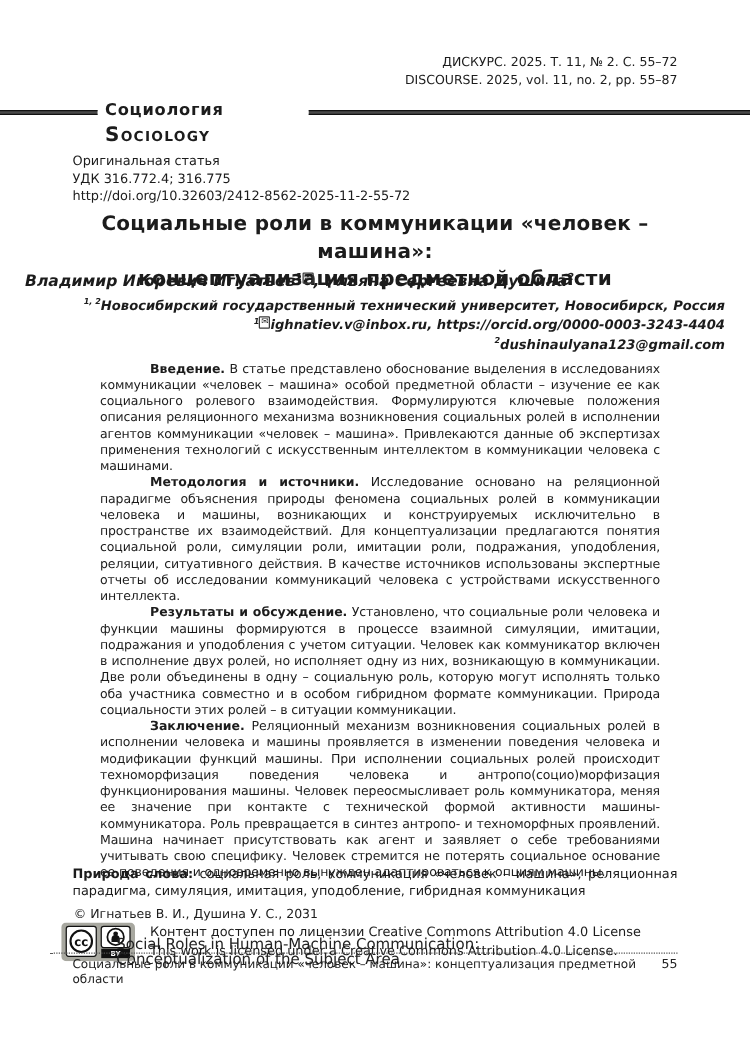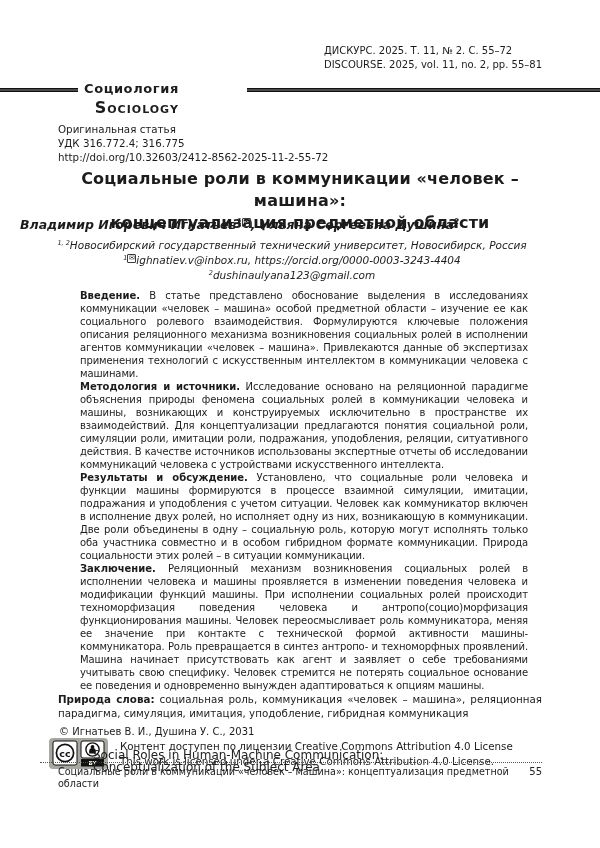--- a/index.html
+++ b/index.html
@@ -8,67 +8,67 @@
     font-family:"DejaVu Sans","Liberation Sans",sans-serif;
     color:#1c1c1c;
     position:relative;
     overflow:hidden;
   }
   .page { position:absolute; inset:0; }
 
   
   .journal-ref {
     position:absolute; top:44px; right:58px;
-    text-align:left; font-size:10px; line-height:13.5px; color:#1c1c1c;
+    text-align:right; font-size:10px; line-height:13.5px; color:#1c1c1c;
   }
 
   
   .section-band { position:absolute; top:81px; left:0; width:600px; height:40px; }
   .rule {
     position:absolute; top:7px; height:4px;
     background:#4a4a4a; border-top:1.5px solid #111; border-bottom:1.5px solid #111;
   }
   .rule-left  { left:0; width:78px; }
   .rule-right { left:247px; right:0; }
-  .section-names { position:absolute; left:84px; top:0;text-align:right; }
+  .section-names { position:absolute; left:84px; top:0; }
   .section-ru { font-size:13px; font-weight:bold; letter-spacing:0.6px; }
   .section-en { font-size:16px; font-weight:bold; font-variant:small-caps; letter-spacing:1px; margin-top:2px; }
 
   
   .article-meta { position:absolute; top:122px; left:58px; font-size:10.3px; line-height:14.2px; }
 
   
   .article-title {
     position:absolute; top:168px; left:40px; right:40px;
     text-align:center; font-size:16px; font-weight:bold; line-height:22px;
     white-space:pre-line; letter-spacing:0.2px;
   }
   .authors {
     position:absolute; top:217px; left:20px; right:20px;
     text-align:left; font-size:12.5px; font-weight:bold; font-style:italic;
   }
   .affiliation {
     position:absolute; top:238px; left:4px; right:20px;
-    text-align:center; font-style:italic; font-size:10.5px; line-height:15px;
+    text-align:right; font-style:italic; font-size:10.5px; line-height:15px;font-weight:bold;
   }
   sup { font-size:0.62em; vertical-align:super; line-height:0; }
   .envbox {
     display:inline-block; border:0.8px solid #3a3a3a; border-radius:1px;
     font-size:7px; line-height:7.5px; padding:0 0.5px;
     vertical-align:super; font-style:normal;
   }
 
   
   .abstract {
     position:absolute; top:289px; left:80px; width:448px;
     font-size:10px; line-height:13px; text-align:justify;
     letter-spacing:-0.1px;
   }
   .abstract p { margin:0; }
-  .abstract b { letter-spacing:0; }
+  .abstract b { letter-spacing:0;margin-left:40px; }
 
   
   .keywords {
     position:absolute; top:692px; left:58px; width:484px;
     font-size:10.3px; line-height:14px; text-align:justify;
   }
 
   
   .copyright { position:absolute; top:726px; left:59px; font-size:10px; }
   .cc-badge { position:absolute; top:738px; left:49px; width:73px; height:31px; }
@@ -93,21 +93,21 @@
   }
   .page-num { font-size:10px; }
 </style>
 </head>
 <body>
 
 <div class="page">
 
   <div class="journal-ref">
     <div>ДИСКУРС. 2025. Т. 11, № 2. С. 55–72</div>
-    <div>DISCOURSE. 2025, vol. 11, no. 2, pp. 55–81</div>
+    <div>DISCOURSE. 2025, vol. 11, no. 2, pp. 55–87</div>
   </div>
 
   <div class="section-band">
     <div class="rule rule-left"></div>
     <div class="section-names">
       <div class="section-ru">Социология</div>
       <div class="section-en">Sociology</div>
     </div>
     <div class="rule rule-right"></div>
   </div>

